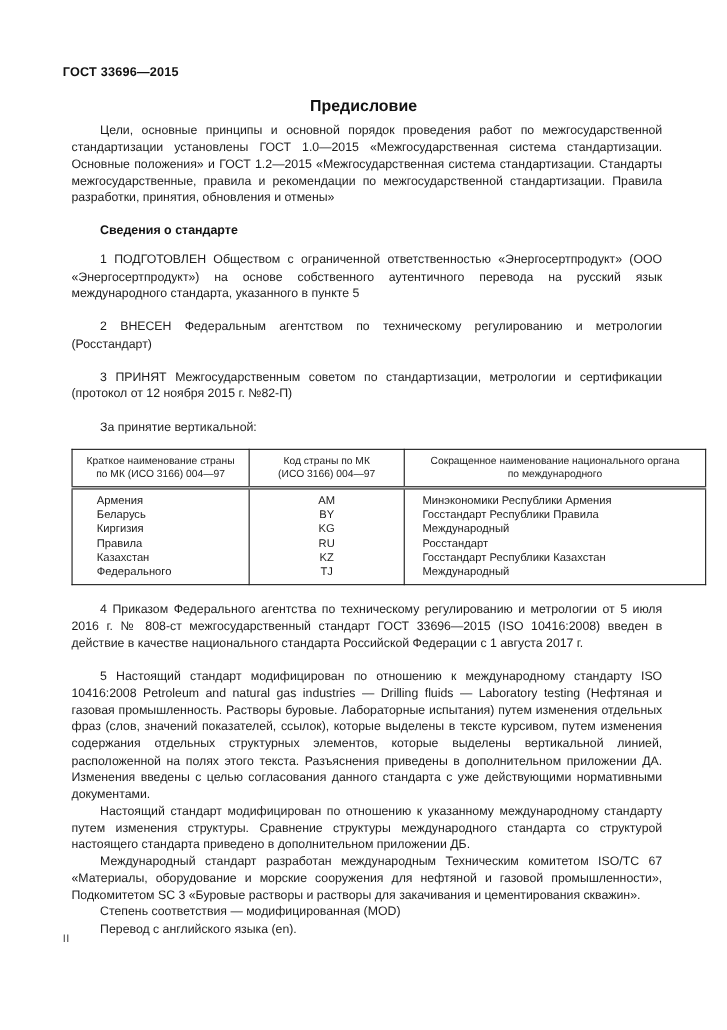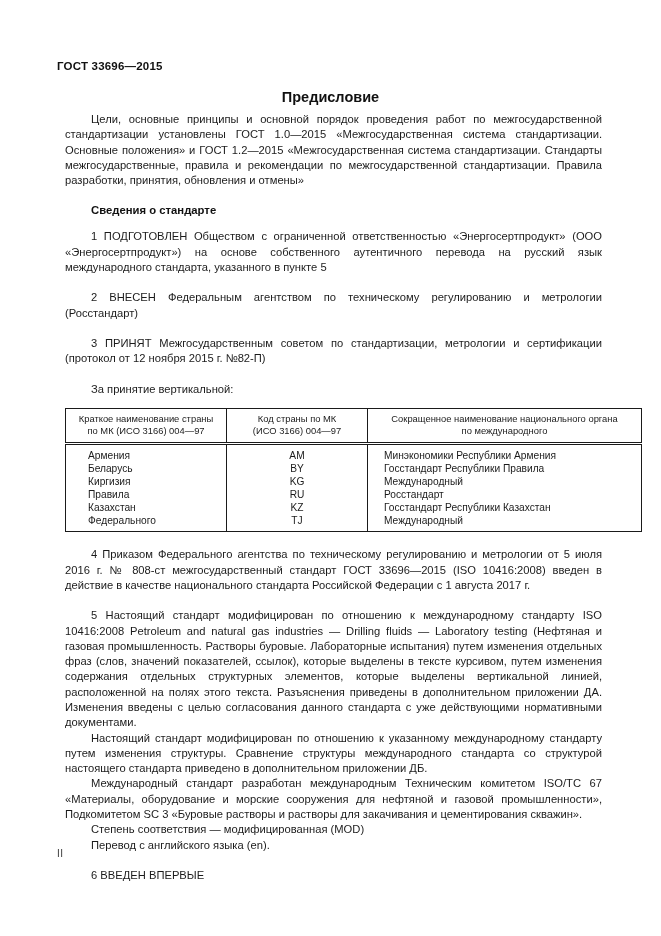--- a/index.html
+++ b/index.html
@@ -229,19 +229,18 @@
     <p class="body-par">Настоящий стандарт модифицирован по отношению к указанному международному стандарту путем изменения структуры. Сравнение структуры международного стандарта со структурой настоящего стандарта приведено в дополнительном приложении ДБ.</p>
 
     <p class="body-par">Международный стандарт разработан международным Техническим комитетом ISO/TC 67 «Материалы, оборудование и морские сооружения для нефтяной и газовой промышленности», Подкомитетом SC 3 «Буровые растворы и растворы для закачивания и цементирования скважин».</p>
 
     <p class="body-par">Степень соответствия — модифицированная (MOD)</p>
 
     <p class="body-par">Перевод с английского языка (en).</p>
 
     <div class="gap-lg"></div>
 
-    <p class="body-par">6 ВВЕДЕН ВПЕРВЫЕ</p>
 
   </div>
 
   <div class="page-num">II</div>
 
 </div>
 
 </body></html>

